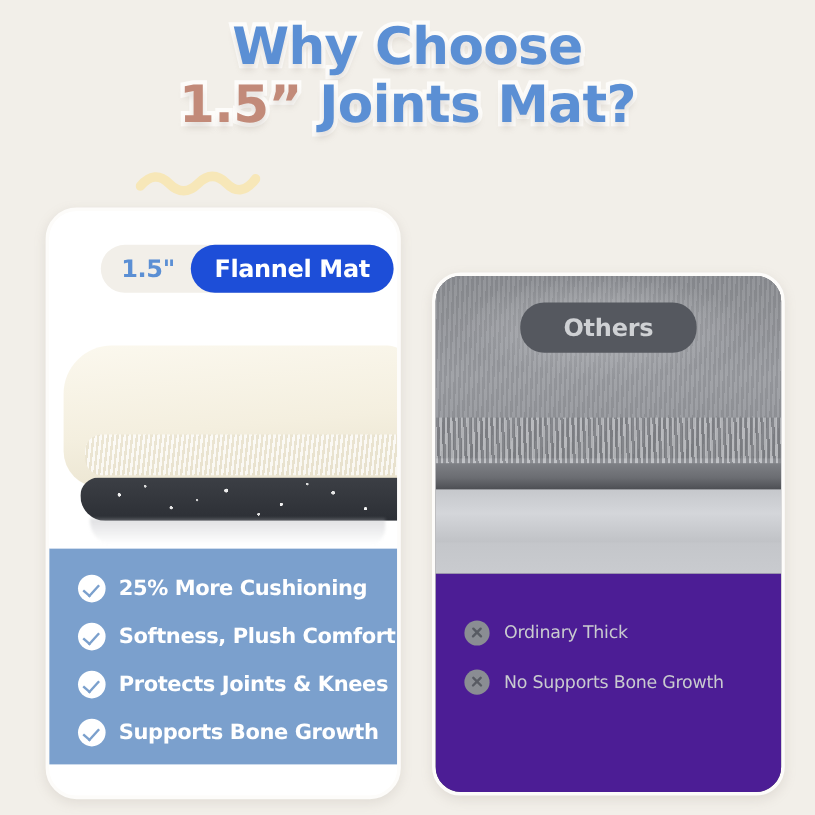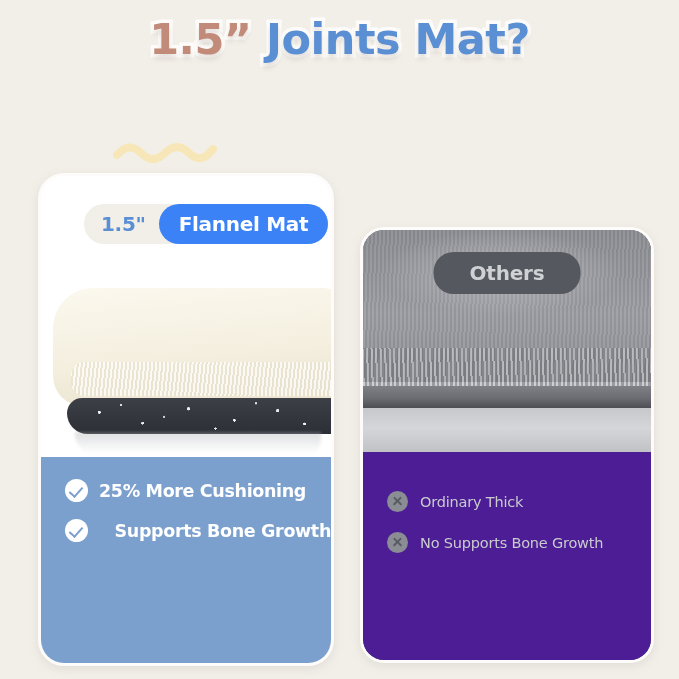--- a/index.html
+++ b/index.html
@@ -139,43 +139,43 @@
     z-index: 5;
   }
   .badge-size {
     font-size: 20px;
     font-weight: 800;
     color: #5b8fd4;
     padding-right: 13px;
     letter-spacing: -0.3px;
   }
   .badge-name {
-    background: #3b82f6;
+    background: #1d4ed8;
     color: #ffffff;
     font-size: 20px;
     font-weight: 800;
     border-radius: 20px;
     height: 40px;
     line-height: 40px;
     padding: 0 20px;
     letter-spacing: -0.3px;
   }
 
   .features-left {
     background: #7ba0cd;
-    height: 206px;
+    height: 180px;
     padding: 22px 0 0 24px;
     box-sizing: border-box;
   }
   .feature-row {
     display: flex;
     align-items: center;
     margin-bottom: 17px;
   }
-  .feature-row:last-child { margin-bottom: 16px; justify-content: space-between; }
+  .feature-row:last-child { margin-bottom: 16px; }
   .icon-check {
     width: 23px;
     height: 23px;
     border-radius: 50%;
     background: #ffffff;
     flex: 0 0 23px;
     margin-right: 11px;
     position: relative;
   }
   .icon-check::after {
@@ -203,21 +203,21 @@
     top: 227px;
     width: 288px;
     height: 430px;
     border-radius: 24px;
     background: #585b63;
     border: 3px solid #fdfcfa;
   }
   .photo-right {
     position: relative;
     width: 100%;
-    height: 222px;
+    height: 248px;
     overflow: hidden;
     background: linear-gradient(180deg, #8e9095 0%, #9a9ca1 40%, #a4a6ab 62%, #b9bbbf 66%, #c9cbcf 100%);
   }
   .plush-top {
     position: absolute;
     left: 0; right: 0; top: 0;
     height: 152px;
     background:
       radial-gradient(ellipse 60% 40% at 48% 28%, rgba(200,202,206,0.55) 0%, rgba(150,152,157,0) 70%),
       repeating-linear-gradient(92deg,
@@ -303,20 +303,21 @@
     font-size: 14.5px;
     font-weight: 400;
     letter-spacing: -0.2px;
     white-space: nowrap;
   }
 </style>
 </head>
 <body>
 
 <div class="title-block">
+  <span class="title-line title-line-1">Why Choose</span>
   <span class="title-line title-line-2"><span class="title-accent">1.5”</span> <span>Joints Mat?</span></span>
 </div>
 
 <svg class="squiggle" viewBox="0 0 104 26">
   <path d="M4 17 Q 16 3, 28 15 T 52 15 T 76 15 T 100 11" fill="none" stroke="#f7e7b8" stroke-width="8" stroke-linecap="round"></path>
 </svg>
 
 <div class="card card-left">
 
   <div class="photo-left">
@@ -328,20 +329,28 @@
       <div class="mat-cream-fur"></div>
     </div>
     <div class="mat-base"></div>
     <div class="mat-reflection"></div>
   </div>
 
   <div class="features-left">
     <div class="feature-row">
       <span class="icon-check"></span>
       <span class="feature-label">25% More Cushioning</span>
+    </div>
+    <div class="feature-row">
+      <span class="icon-check"></span>
+      <span class="feature-label">Softness, Plush Comfort</span>
+    </div>
+    <div class="feature-row">
+      <span class="icon-check"></span>
+      <span class="feature-label">Protects Joints &amp; Knees</span>
     </div>
     <div class="feature-row">
       <span class="icon-check"></span>
       <span class="feature-label">Supports Bone Growth</span>
     </div>
   </div>
 </div>
 
 <div class="card card-right">
 

